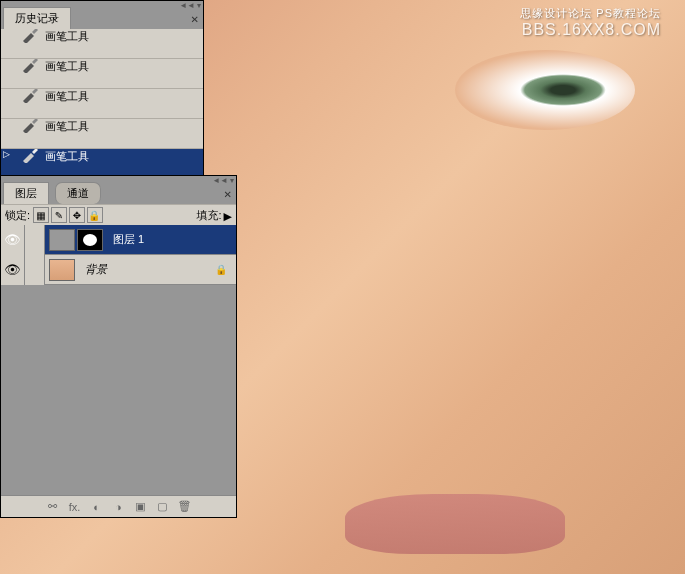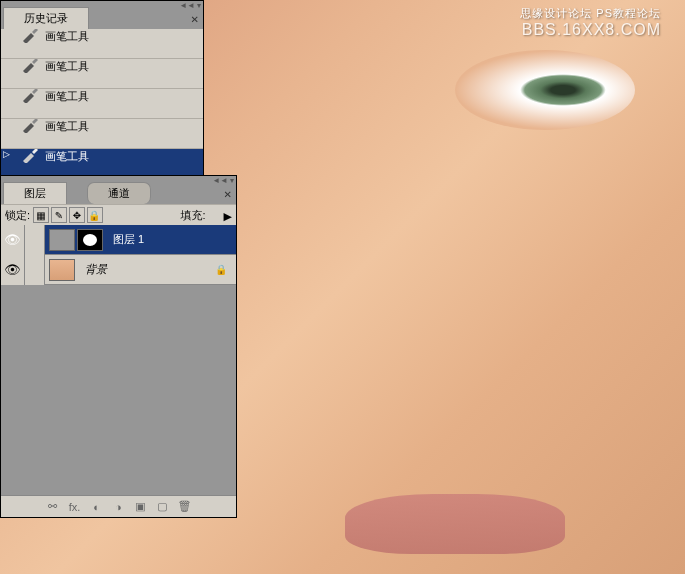--- a/index.html
+++ b/index.html
@@ -5,21 +5,21 @@
 * { margin: 0; padding: 0; box-sizing: border-box; font-family: "Microsoft YaHei", sans-serif; }
 body { width: 685px; height: 574px; position: relative; overflow: hidden; background: #e8b590; }
 .bg-image { position: absolute; top: 0; left: 0; width: 685px; height: 574px; background: linear-gradient(135deg, #d89878 0%, #e8b590 30%, #f0c5a0 50%, #e5b088 70%, #d8a078 100%); }
 .eye { position: absolute; top: 50px; right: 50px; width: 180px; height: 80px; background: radial-gradient(ellipse at 60% 50%, #2a3a2a 8%, #5a7a5a 15%, #7a9a7a 25%, #fff 28%, #e8b590 70%); border-radius: 50%; }
 .lips { position: absolute; bottom: 20px; right: 120px; width: 220px; height: 60px; background: linear-gradient(#c87878, #b86868); border-radius: 40% 40% 30% 30%; opacity: 0.7; }
 
 .panel { position: absolute; background: #d4d0c8; border: 1px solid #000; font-size: 11px; color: #000; }
 .panel-header { background: #969696; height: 8px; display: flex; justify-content: flex-end; align-items: center; padding: 0 2px; }
 .panel-header .arrows { font-size: 8px; color: #555; margin-right: 2px; }
 .panel-tabs { background: #969696; display: flex; height: 20px; align-items: flex-end; padding-left: 2px; }
-.tab { padding: 3px 20px; background: #d4d0c8; border: 1px solid #888; border-bottom: none; margin-right: 20px; font-size: 11px; cursor: pointer; }
+.tab { padding: 3px 11px; background: #d4d0c8; border: 1px solid #888; border-bottom: none; margin-right: 6px; font-size: 11px; cursor: pointer; }
 .tab.inactive { background: #b8b4ac; border-radius: 7px; }
 .panel-close { margin-left: auto; margin-right: 4px; font-size: 10px; color: #333; cursor: pointer; align-self: center; }
 
 .history-panel { top: 0; left: 0; width: 204px; }
 .history-list { background: #d4d0c8; min-height: 110px; }
 .history-item { display: flex; align-items: flex-start; height: 30px; border-bottom: 1px solid #b0aca4; padding-left: 20px; }
 .history-item.selected { background: #1a3a7a; color: #fff; }
 .history-item .marker { width: 12px; margin-left: -18px; margin-right: 6px; font-size: 9px; }
 .brush-icon { width: 18px; height: 14px; display: inline-block; margin-right: 6px; }
 .brush-icon svg { width: 100%; height: 100%; }
@@ -28,21 +28,21 @@
 
 .layers-panel { top: 175px; left: 0; width: 237px; }
 .layers-controls { padding: 4px; background: #d4d0c8; display: flex; align-items: center; gap: 4px; }
 .layers-controls select { width: 95px; height: 18px; font-size: 11px; border: 1px solid #7a7a7a; }
 .layers-controls .label { font-size: 11px; }
 .layers-controls input { width: 40px; height: 16px; font-size: 11px; border: 1px solid #7a7a7a; text-align: right; padding-right: 2px; }
 .layers-controls .arrow-btn { width: 10px; height: 16px; border: 1px solid #888; background: #e8e4dc; font-size: 7px; display: flex; align-items: center; justify-content: center; cursor: pointer; }
 .lock-row { padding: 2px 4px; background: #d4d0c8; display: flex; align-items: center; gap: 3px; font-size: 11px; border-top: 1px solid #b0aca4; }
 .lock-row .lock-icons { display: flex; gap: 2px; }
 .lock-row .lock-icon { width: 16px; height: 16px; border: 1px solid #888; display: flex; align-items: center; justify-content: center; font-size: 10px; }
-.lock-row .fill-group { margin-left: auto; display: flex; align-items: flex-end; gap: 18px; }
+.lock-row .fill-group { margin-left: auto; display: flex; align-items: flex-end; gap: 2px; }
 .layers-list { background: #969696; min-height: 270px; }
 .layer-item { display: flex; align-items: center; height: 30px; background: #d4d0c8; border-bottom: 1px solid #888; }
 .layer-item.selected { background: #1a3a7a; color: #fff; }
 .layer-eye { width: 24px; height: 30px; display: flex; align-items: center; justify-content: center; border-right: 1px solid #888; background: #d4d0c8; font-size: 13px; }
 .layer-link { width: 20px; height: 30px; border-right: 1px solid #888; background: #d4d0c8; }
 .layer-thumbs { display: flex; gap: 2px; padding: 0 4px; align-items: center; }
 .layer-thumb { width: 26px; height: 22px; border: 1px solid #666; background: #999; }
 .layer-thumb.mask { background: #000; position: relative; }
 .layer-thumb.mask::after { content: ''; position: absolute; top: 4px; left: 5px; width: 14px; height: 12px; background: #fff; border-radius: 50%; }
 .layer-thumb.image { background: linear-gradient(#e8b590, #d8a078); }

